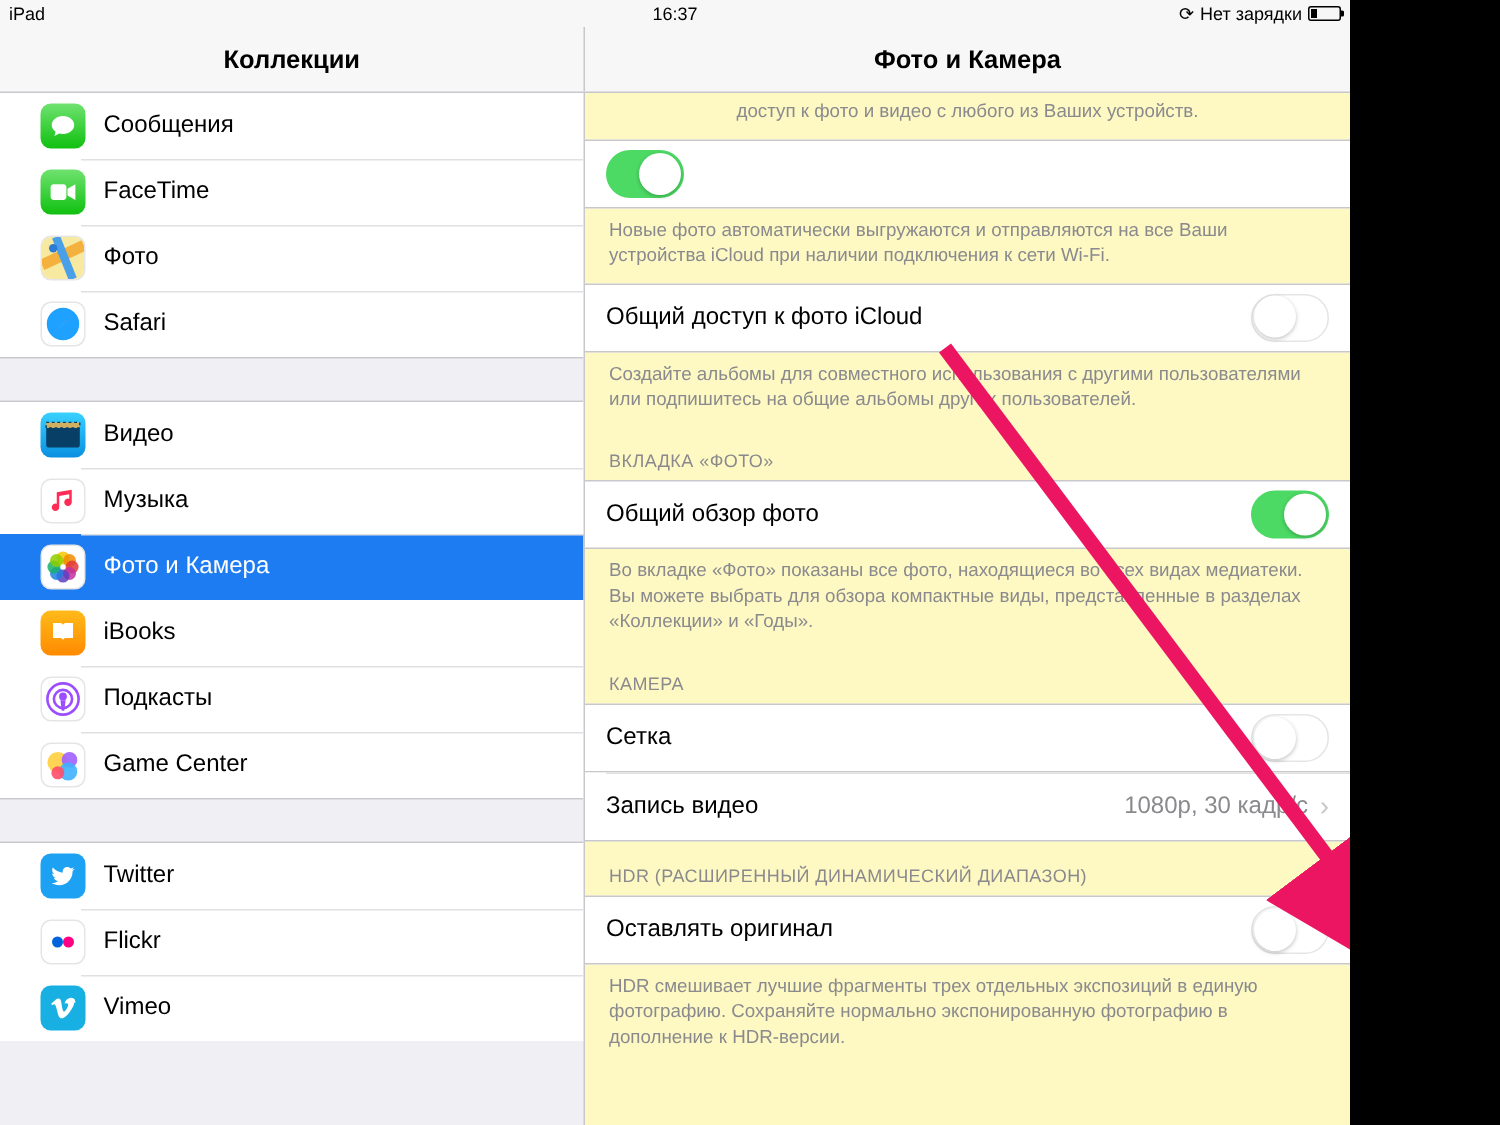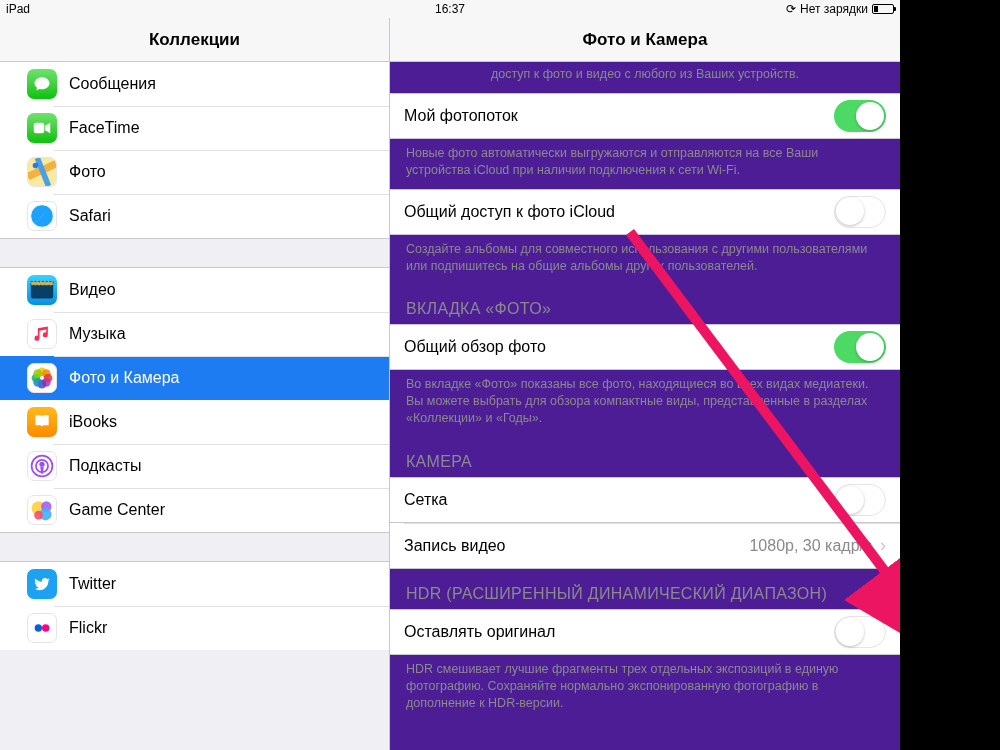--- a/index.html
+++ b/index.html
@@ -10,21 +10,21 @@
 .statusbar .sb-center{position:absolute;left:50%;transform:translateX(-50%)}
 .statusbar .sb-right{position:absolute;right:6px;display:flex;align-items:center;gap:4px}
 .battery{display:inline-block;width:22px;height:10px;border:1px solid #000;border-radius:2px;position:relative}
 .battery:after{content:"";position:absolute;right:-3px;top:2px;width:2px;height:4px;background:#000;border-radius:0 1px 1px 0}
 .battery .lvl{position:absolute;left:1px;top:1px;bottom:1px;width:4px;background:#000}
 .headers{height:44px;background:#f7f7f8;border-bottom:1px solid #c8c7cc;display:flex}
 .headers .h-left{width:390px;display:flex;align-items:center;justify-content:center;font-weight:600;font-size:17px;border-right:1px solid #c8c7cc}
 .headers .h-right{flex:1;display:flex;align-items:center;justify-content:center;font-weight:600;font-size:17px}
 .body{display:flex;height:calc(750px - 62px)}
 .sidebar{width:390px;border-right:1px solid #c8c7cc;background:#efeff4;overflow:hidden}
-.detail{flex:1;background:#4c1d95;overflow:hidden;position:relative}
+.detail{flex:1;background:#fef9c3;overflow:hidden;position:relative}
 .group{background:#fff;border-top:1px solid #c8c7cc;border-bottom:1px solid #c8c7cc}
 .gap{height:28px}
 .row{height:44px;display:flex;align-items:center;padding-left:27px;position:relative}
 .row+.row:before{content:"";position:absolute;top:0;left:54px;right:0;height:1px;background:#e0e0e3}
 .row .icon{width:30px;height:30px;border-radius:7px;margin-right:12px;flex-shrink:0;display:flex;align-items:center;justify-content:center;position:relative;overflow:hidden}
 .row .label{font-size:16px;color:#000}
 .row.active{background:#1e7cf3}
 .row.active .label{color:#fff}
 .row.active+.row:before{display:none}
 
@@ -40,21 +40,21 @@
 .ic-ibooks{background:linear-gradient(#ffba1a,#ff8a00)}
 .ic-podcasts{background:#fff;border:1px solid #e5e5e5}
 .ic-gamecenter{background:#fff;border:1px solid #e5e5e5}
 .ic-twitter{background:#1da1f2}
 .ic-facebook{background:#3b5998}
 .ic-flickr{background:#fff;border:1px solid #e5e5e5}
 .ic-vimeo{background:#18b0e3}
 .ic-twitter svg,.ic-facebook svg,.ic-vimeo svg{width:18px;height:18px;fill:#fff}
 
 .detail .ftr{padding:6px 16px 10px;font-size:12.5px;color:#8a8a8e;line-height:1.35}
-.detail .hdr{padding:16px 16px 6px;font-size:16px;color:#8a8a8e;letter-spacing:.3px}
+.detail .hdr{padding:16px 16px 6px;font-size:12px;color:#8a8a8e;letter-spacing:.3px}
 .drow{background:#fff;min-height:46px;display:flex;align-items:center;padding:0 14px;border-top:1px solid #c8c7cc;border-bottom:1px solid #c8c7cc;position:relative}
 .drow+.drow{border-top:none}
 .drow+.drow:before{content:"";position:absolute;top:0;left:14px;right:0;height:1px;background:#e0e0e3}
 .drow .dlabel{font-size:16px;color:#000;flex:1}
 .drow .dval{font-size:16px;color:#8a8a8e;margin-right:6px}
 .chevron{color:#c7c7cc;font-size:18px;margin-left:2px}
 .toggle{width:52px;height:32px;border-radius:16px;position:relative;flex-shrink:0}
 .toggle.on{background:#4cd964}
 .toggle.off{background:#fff;border:1.5px solid #e5e5e5}
 .toggle .knob{position:absolute;width:28px;height:28px;border-radius:50%;background:#fff;top:2px;box-shadow:0 1px 3px rgba(0,0,0,.25)}
@@ -212,28 +212,35 @@
         </div>
         <div class="row">
           <div class="icon ic-flickr">
               <svg viewBox="0 0 30 30" width="22" height="22">
                 <circle cx="10" cy="15" r="5" fill="#0063dc"></circle>
                 <circle cx="20" cy="15" r="5" fill="#ff0084"></circle>
               </svg>
             </div>
           <span class="label">Flickr</span>
         </div>
+        <div class="row">
+          <div class="icon ic-vimeo">
+              <svg viewBox="0 0 24 24">
+                <path d="M22 7.4c-.1 2-1.5 4.8-4.2 8.3-2.8 3.7-5.2 5.5-7.1 5.5-1.2 0-2.2-1.1-3-3.3l-1.6-6c-.6-2.2-1.3-3.3-2-3.3-.2 0-.7.3-1.6 1L1.5 8.3c1-1 2-1.9 3-2.8 1.4-1.2 2.4-1.9 3.1-1.9 1.6-.2 2.6 1 2.9 3.4.4 2.6.7 4.2.8 4.9.5 2.2 1 3.3 1.6 3.3.5 0 1.2-.7 2.1-2.2.9-1.4 1.4-2.5 1.5-3.3.1-1.2-.4-1.9-1.5-1.9-.5 0-1.1.1-1.7.4 1.1-3.6 3.2-5.4 6.3-5.3 2.3.1 3.4 1.6 3.4 4.5z"></path>
+              </svg>
+            </div>
+          <span class="label">Vimeo</span>
+        </div>
       </div>
     </div>
 
     <div class="detail">
       <div class="ftr" style="text-align:center;padding-top:4px">доступ к фото и видео с любого из Ваших устройств.</div>
 
       <div class="drow">
-        <span class="dlabel">Мой фотопоток</span>
         <div class="toggle on">
             <div class="knob"></div>
           </div>
       </div>
       <div class="ftr">Новые фото автоматически выгружаются и отправляются на все Ваши устройства iCloud при наличии подключения к сети Wi-Fi.</div>
 
       <div class="drow">
         <span class="dlabel">Общий доступ к фото iCloud</span>
         <div class="toggle off">
             <div class="knob"></div>

